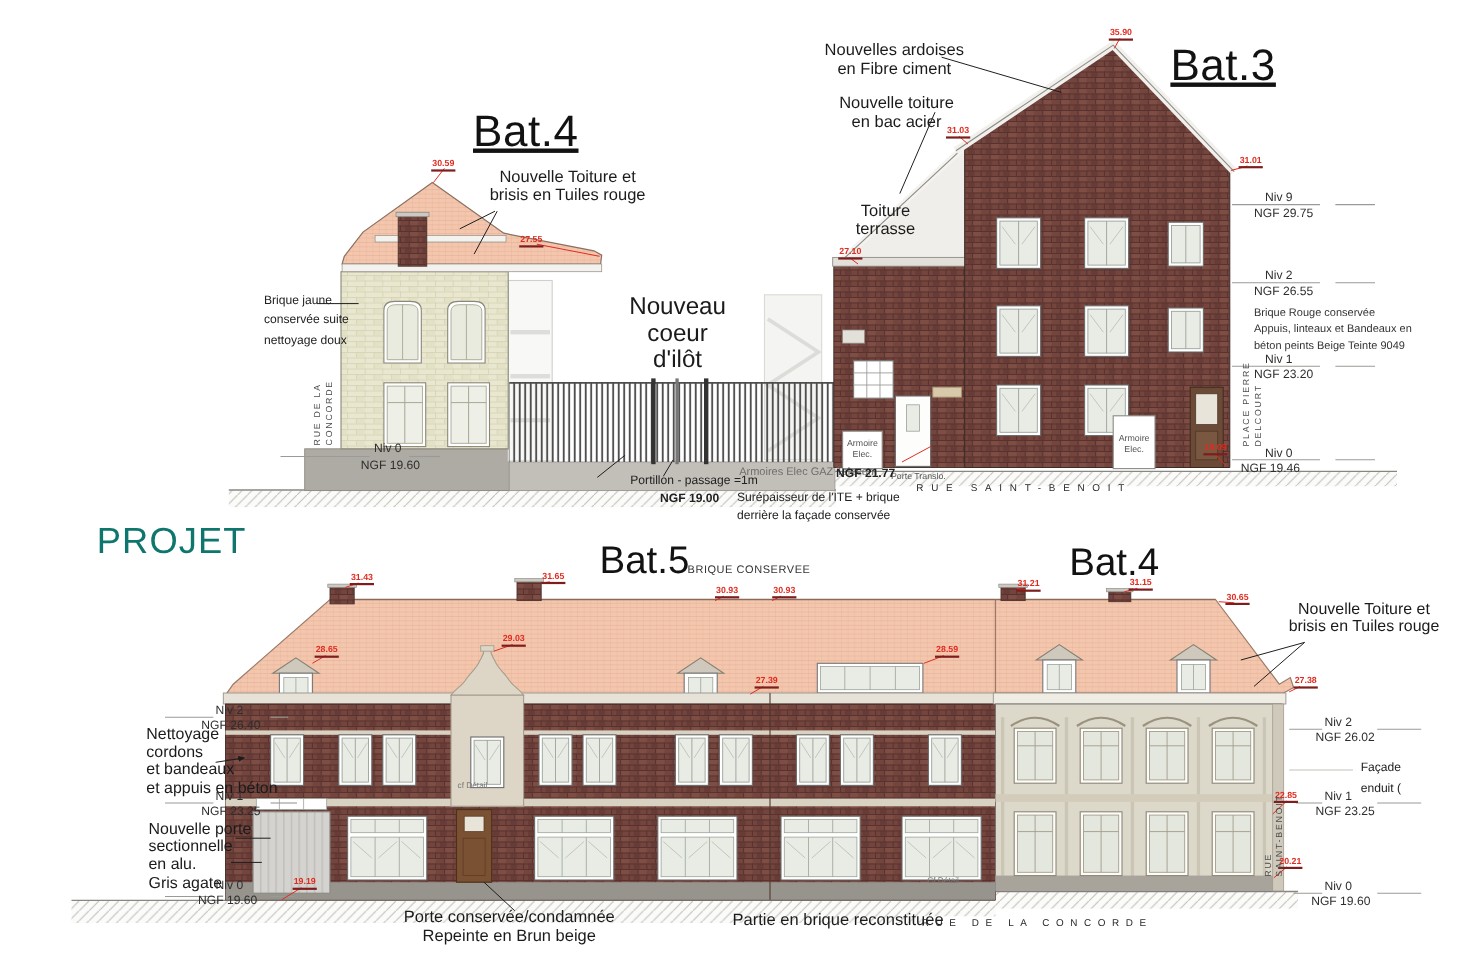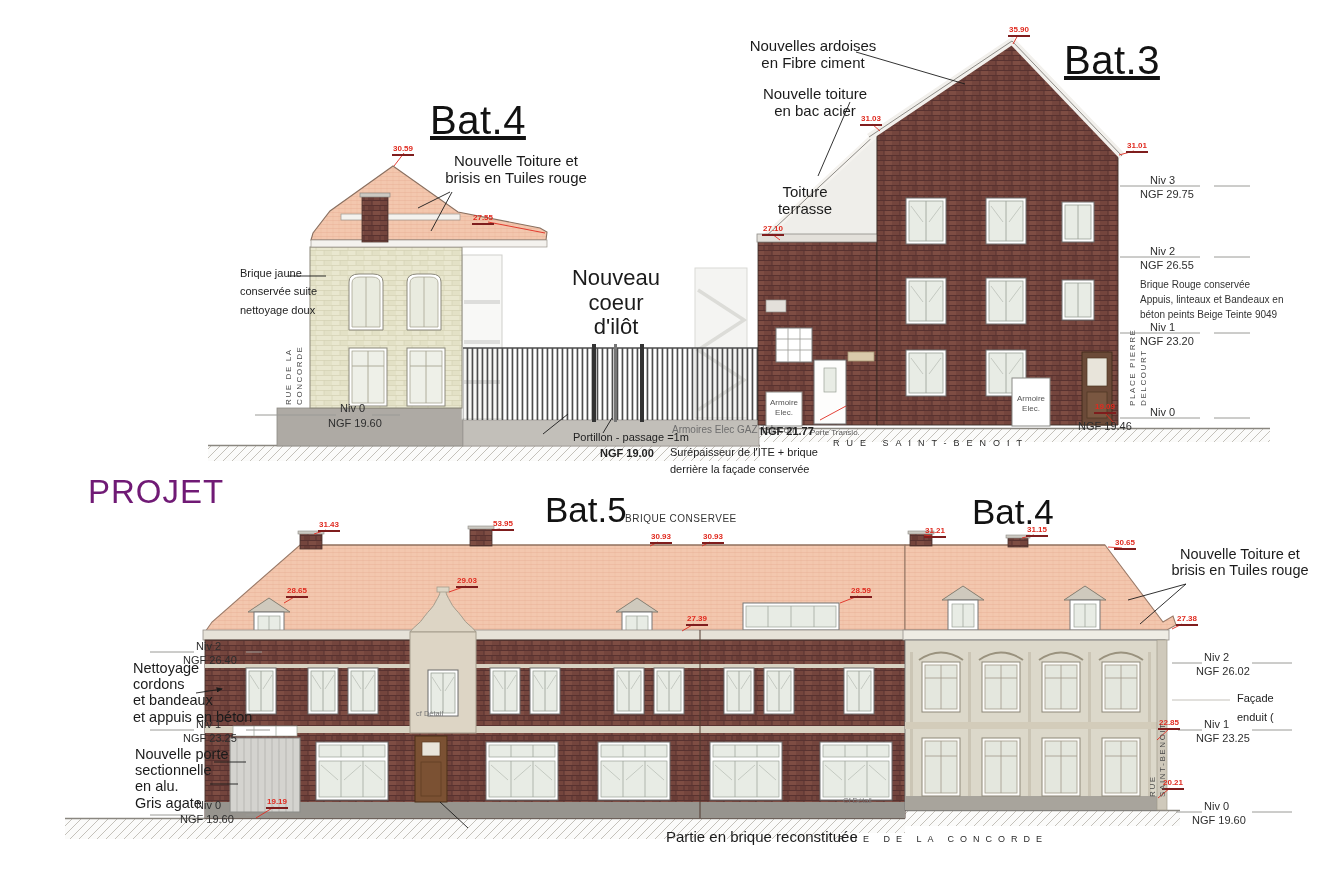--- a/index.html
+++ b/index.html
@@ -2,21 +2,21 @@
 <html><head>
 <meta charset="utf-8">
 <style>
   html,body{margin:0;padding:0;background:#ffffff;}
   .stage{position:relative;width:1335px;height:890px;background:#fff;overflow:hidden;
          font-family:"Liberation Sans",sans-serif;}
   .stage svg{position:absolute;left:0;top:0;}
   .t{position:absolute;white-space:nowrap;color:#1b1b1b;line-height:1.12;}
   .big{font-size:40px;color:#121212;letter-spacing:.5px;text-decoration:underline;}
   .big2{font-size:35px;color:#121212;}
-  .title{font-size:33px;color:#701a75;letter-spacing:1px;}
+  .title{font-size:33px;color:#0f766e;letter-spacing:1px;}
   .ann{font-size:15px;}
   .ann14{font-size:14.5px;}
   .coeur{font-size:22px;}
   .sm{font-size:11px;color:#222;}
   .xs{font-size:10px;color:#333;}
   .lvl{font-size:11px;color:#2e2e2e;}
   .red{font-size:8px;color:#e02b20;border-bottom:2px solid #7f1d1d;font-weight:600;padding:0 1px;}
   .gray{color:#6e6e6e;}
   .tiny{font-size:8px;color:#555;}
   .tiny7{font-size:7.5px;color:#777;}
@@ -390,28 +390,28 @@
   <div>Brique jaune</div>
   <div style="margin-top:6px;">conservée suite</div>
   <div style="margin-top:6px;">nettoyage doux</div>
 </div>
 <div class="t xs" style="left:1140px;top:279px;">
   <div>Brique Rouge conservée</div>
   <div style="margin-top:4px;text-align:center;">Appuis, linteaux et Bandeaux en</div>
   <div style="margin-top:4px;">béton peints  Beige Teinte 9049</div>
 </div>
 
-<div class="t lvl" style="left:1150px;top:174px;">Niv 3</div>
+<div class="t lvl" style="left:1150px;top:174px;">Niv 9</div>
 <div class="t lvl" style="left:1140px;top:188px;">NGF 29.75</div>
 <div class="t lvl" style="left:1150px;top:245px;">Niv 2</div>
 <div class="t lvl" style="left:1140px;top:259px;">NGF 26.55</div>
 <div class="t lvl" style="left:1150px;top:321px;">Niv 1</div>
 <div class="t lvl" style="left:1140px;top:335px;">NGF 23.20</div>
 <div class="t lvl" style="left:1150px;top:406px;">Niv 0</div>
-<div class="t lvl" style="left:1078px;top:420px;">NGF 19.46</div>
+<div class="t lvl" style="left:1128px;top:420px;">NGF 19.46</div>
 <div class="t lvl" style="left:340px;top:402px;">Niv 0</div>
 <div class="t lvl" style="left:328px;top:417px;">NGF 19.60</div>
 
 <span class="t red" style="left:392px;top:145px;">30.59</span>
 <span class="t red" style="left:472px;top:214px;">27.55</span>
 <span class="t red" style="left:1008px;top:26px;">35.90</span>
 <span class="t red" style="left:860px;top:115px;">31.03</span>
 <span class="t red" style="left:1126px;top:142px;">31.01</span>
 <span class="t red" style="left:762px;top:225px;">27.10</span>
 <span class="t red" style="left:1094px;top:403px;">19.09</span>
@@ -468,37 +468,41 @@
 <div class="t lvl" style="left:180px;top:813px;">NGF 19.60</div>
 
 <div class="t lvl" style="left:1204px;top:651px;">Niv 2</div>
 <div class="t lvl" style="left:1196px;top:665px;">NGF 26.02</div>
 <div class="t lvl" style="left:1204px;top:718px;">Niv 1</div>
 <div class="t lvl" style="left:1196px;top:732px;">NGF 23.25</div>
 <div class="t lvl" style="left:1204px;top:800px;">Niv 0</div>
 <div class="t lvl" style="left:1192px;top:814px;">NGF 19.60</div>
 
 <span class="t red" style="left:318px;top:521px;">31.43</span>
-<span class="t red" style="left:492px;top:520px;">53.95</span>
+<span class="t red" style="left:492px;top:520px;">31.65</span>
 <span class="t red" style="left:650px;top:533px;">30.93</span>
 <span class="t red" style="left:702px;top:533px;">30.93</span>
 <span class="t red" style="left:924px;top:527px;">31.21</span>
 <span class="t red" style="left:1026px;top:526px;">31.15</span>
 <span class="t red" style="left:1114px;top:539px;">30.65</span>
 <span class="t red" style="left:286px;top:587px;">28.65</span>
 <span class="t red" style="left:456px;top:577px;">29.03</span>
 <span class="t red" style="left:850px;top:587px;">28.59</span>
 <span class="t red" style="left:686px;top:615px;">27.39</span>
 <span class="t red" style="left:1176px;top:615px;">27.38</span>
 <span class="t red" style="left:1158px;top:719px;">22.85</span>
 <span class="t red" style="left:1162px;top:779px;">20.21</span>
 <span class="t red" style="left:266px;top:798px;">19.19</span>
 
 <div class="t tiny7" style="left:416px;top:710px;">cf Détail</div>
 <div class="t tiny7" style="left:843px;top:797px;">Cf Détail</div>
 
+<div class="t ann ctr" style="left:463px;top:826px;">
+  <div>Porte conservée/condamnée</div>
+      <div>Repeinte en Brun beige</div>
+</div>
 <div class="t ann" style="left:666px;top:829px;">Partie en brique reconstituée</div>
 <div class="t street" style="left:838px;top:834px;letter-spacing:6px;">RUE DE LA CONCORDE</div>
 
 <div class="t vt" style="left:1158px;top:788px;">RUE</div>
 <div class="t vt" style="left:1168px;top:788px;">SAINT-BENOIT</div>
 
 </div>
 
 </body></html>

